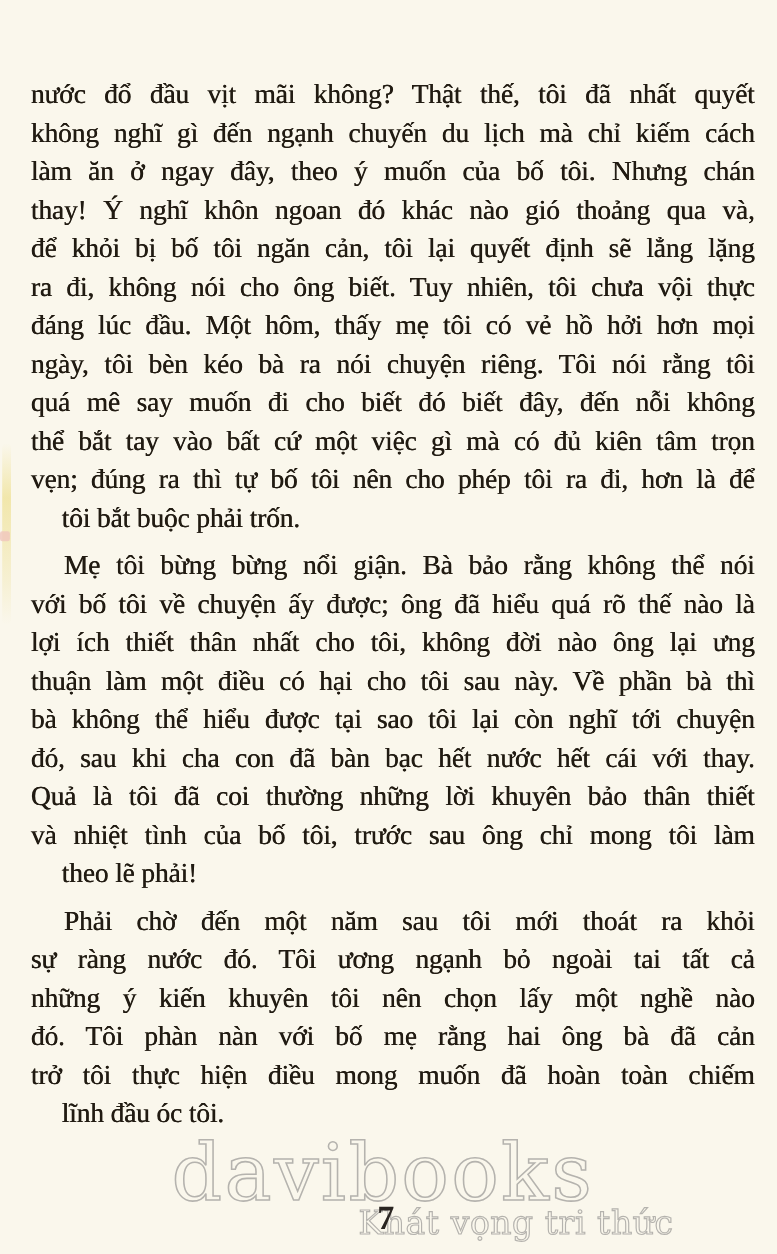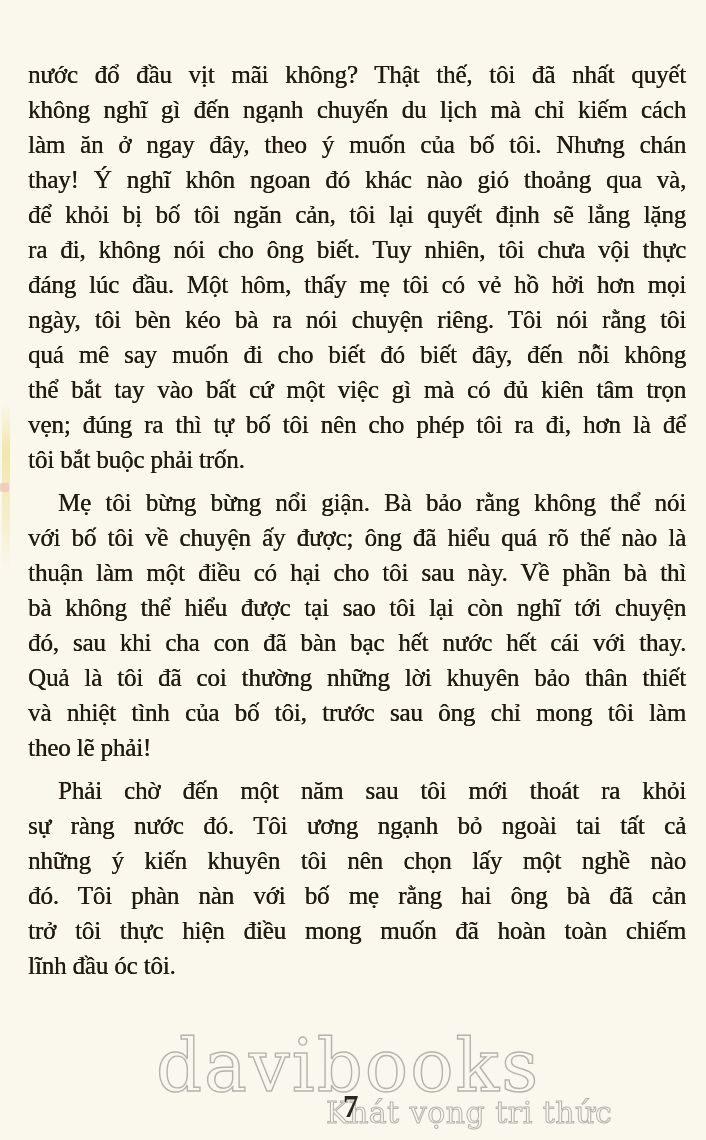--- a/index.html
+++ b/index.html
@@ -22,35 +22,35 @@
   .edge-mark {
     position: absolute;
     left: 0; top: 483px;
     width: 9px; height: 9px;
     background: #f0c5bd;
     opacity: .8;
     border-radius: 2px;
   }
   .text-block {
     position: absolute;
-    left: 28px; top: 57px;
+    left: 28px; top: 69px;
     width: 658px;
     font-size: 25px;
     line-height: 35px;
     color: #211b12;
     letter-spacing: -0.15px;
     text-shadow: 0.35px 0 0 currentColor; 
   }
   .para + .para { margin-top: 8px; }
   .line {
     text-align: justify;
     text-align-last: justify;
   }
   .line.indent { padding-left: 30px; }
-  .line.para-end { text-align-last: left; }
+  .line.para-end { text-align-last: left; margin-left: 28px; }
   .wm-logo {
     position: absolute;
     left: 156px; top: 1026px;
     font-family: "DejaVu Serif", serif;
     font-size: 72px;
     line-height: 80px;
     letter-spacing: 2px;
     color: transparent;
     -webkit-text-stroke: 1.4px #b5b3ae;
     white-space: nowrap;
@@ -96,20 +96,21 @@
     <div class="line">ngày, tôi bèn kéo bà ra nói chuyện riêng. Tôi nói rằng tôi</div>
     <div class="line">quá mê say muốn đi cho biết đó biết đây, đến nỗi không</div>
     <div class="line">thể bắt tay vào bất cứ một việc gì mà có đủ kiên tâm trọn</div>
     <div class="line">vẹn; đúng ra thì tự bố tôi nên cho phép tôi ra đi, hơn là để</div>
     <div class="line para-end">tôi bắt buộc phải trốn.</div>
   </div>
 
   <div class="para">
     <div class="line indent">Mẹ tôi bừng bừng nổi giận. Bà bảo rằng không thể nói</div>
     <div class="line">với bố tôi về chuyện ấy được; ông đã hiểu quá rõ thế nào là</div>
+    <div class="line">lợi ích thiết thân nhất cho tôi, không đời nào ông lại ưng</div>
     <div class="line">thuận làm một điều có hại cho tôi sau này. Về phần bà thì</div>
     <div class="line">bà không thể hiểu được tại sao tôi lại còn nghĩ tới chuyện</div>
     <div class="line">đó, sau khi cha con đã bàn bạc hết nước hết cái với thay.</div>
     <div class="line">Quả là tôi đã coi thường những lời khuyên bảo thân thiết</div>
     <div class="line">và nhiệt tình của bố tôi, trước sau ông chỉ mong tôi làm</div>
     <div class="line para-end">theo lẽ phải!</div>
   </div>
 
   <div class="para">
     <div class="line indent">Phải chờ đến một năm sau tôi mới thoát ra khỏi</div>

